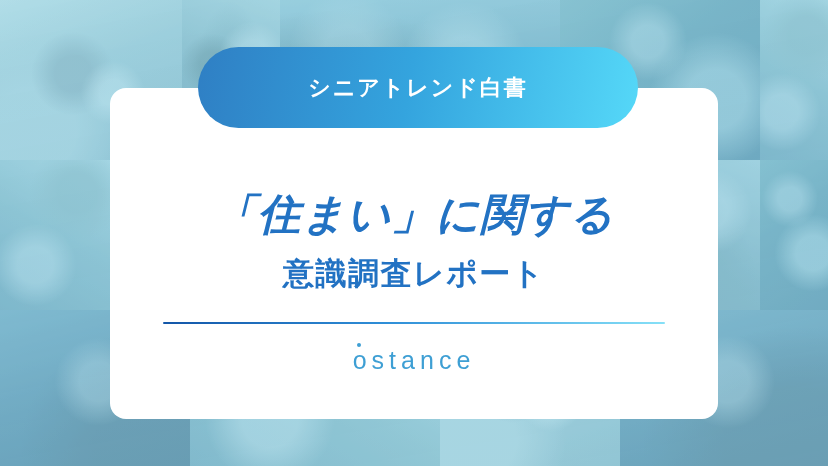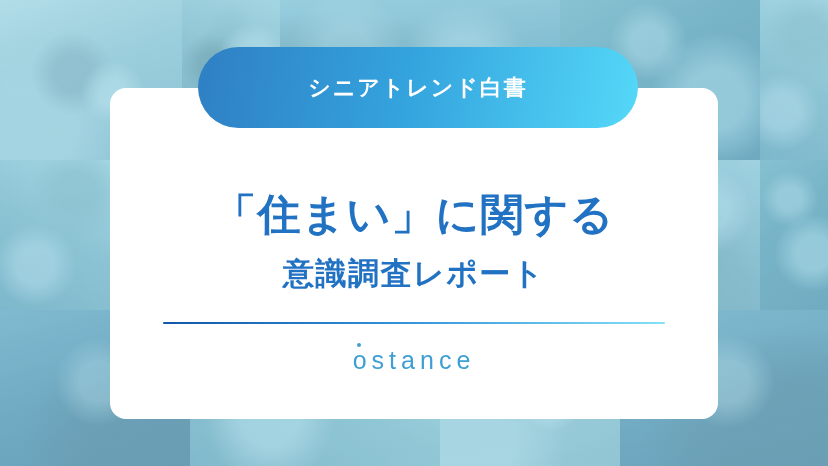--- a/index.html
+++ b/index.html
@@ -138,20 +138,21 @@
     align-items: center;
   }
   .title-main {
     margin-top: 105px;
     color: #2272c3;
     font-size: 43px;
     font-weight: bold;
     letter-spacing: 1px;
     line-height: 1;
     white-space: nowrap;
+    font-style: italic;
   }
   .title-sub {
     margin-top: 22px;
     color: #2272c3;
     font-size: 31px;
     font-weight: bold;
     letter-spacing: 1.5px;
     line-height: 1;
     white-space: nowrap;
   }

